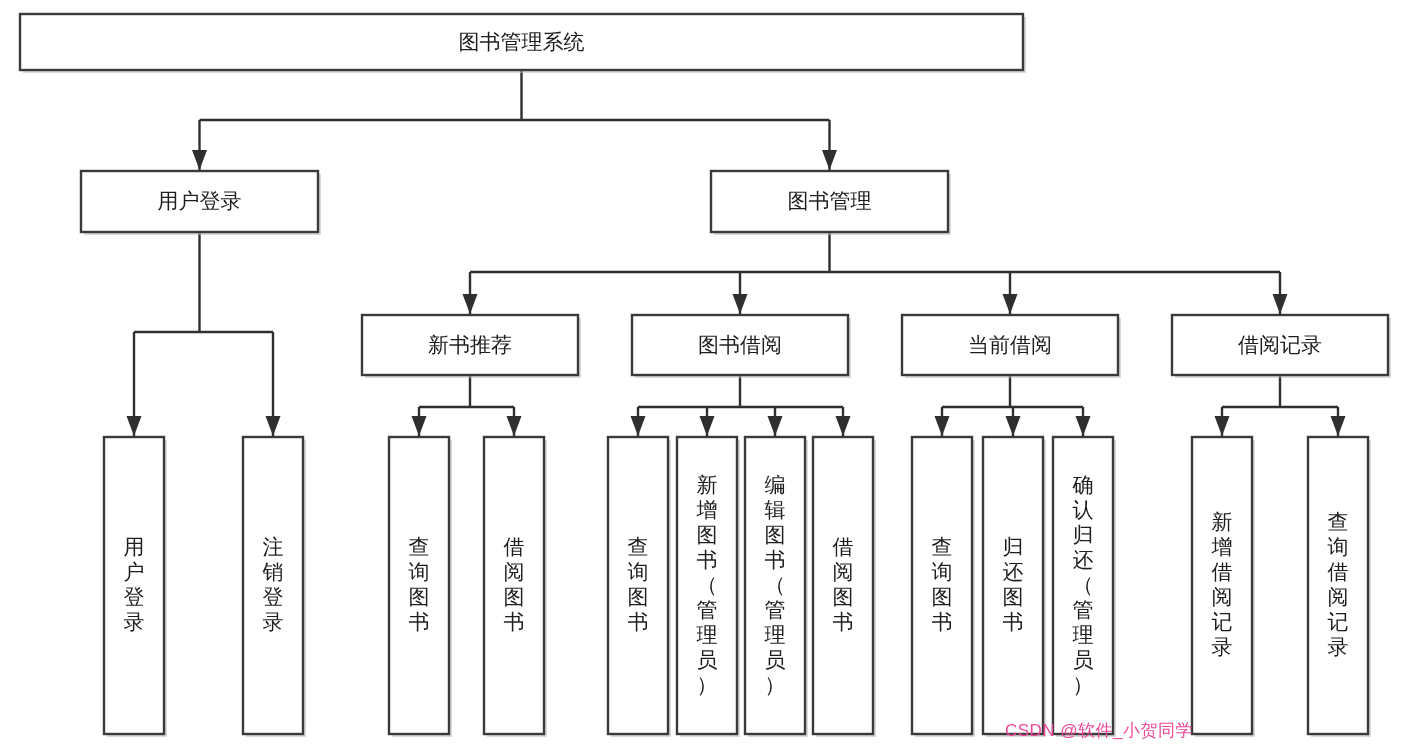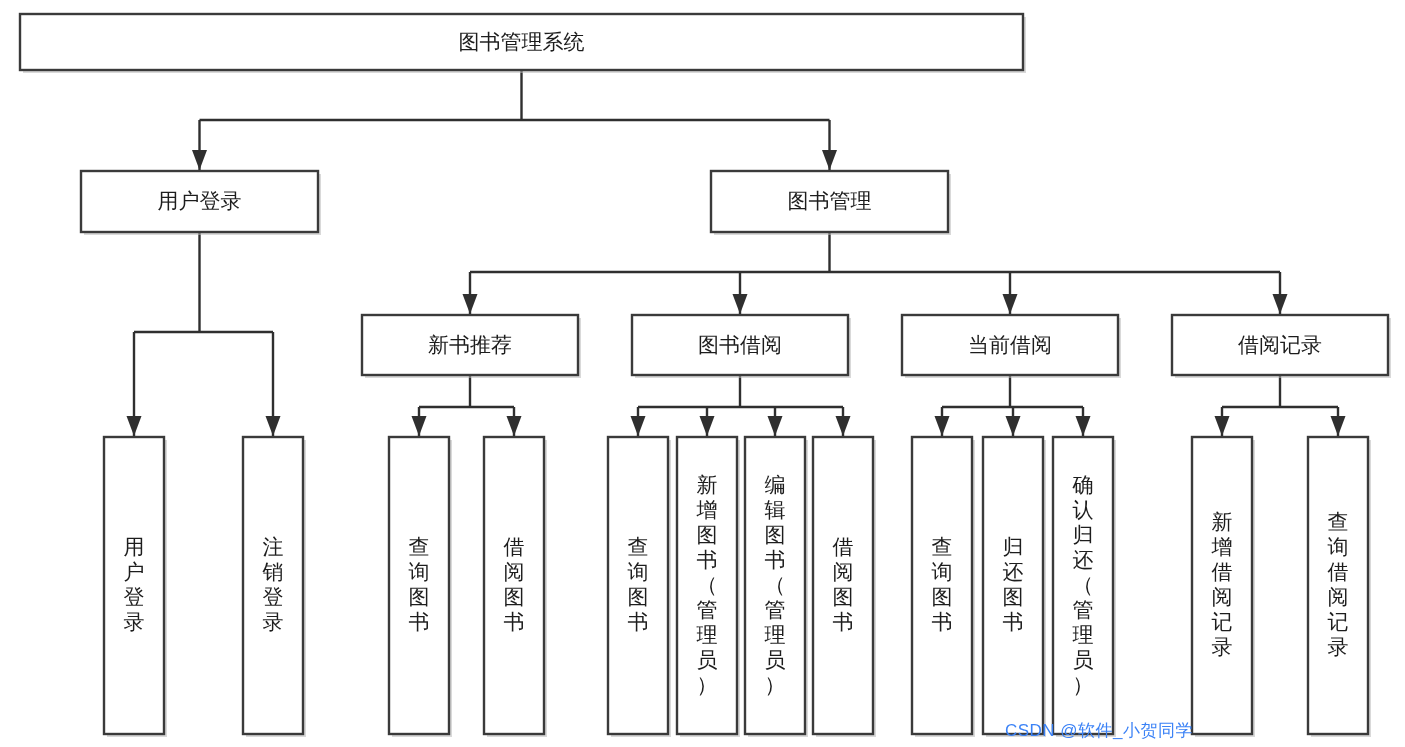--- a/index.html
+++ b/index.html
@@ -60,21 +60,21 @@
     text-anchor: middle;
     dominant-baseline: middle;
     white-space: pre;
   }
   .watermark {
     position: absolute;
     right: 8px;
     bottom: 5px;
     font-family: "Liberation Sans", "DejaVu Sans", sans-serif;
     font-size: 17px;
-    color: #3b82f6;
+    color: #ec4899;
     letter-spacing: 0.5px;
     user-select: none;
     white-space: pre;
   }
 </style>
 </head>
 <body>
 
 <div id="diagram-root">
   <svg id="flow-svg" viewBox="0 0 1405 747">

